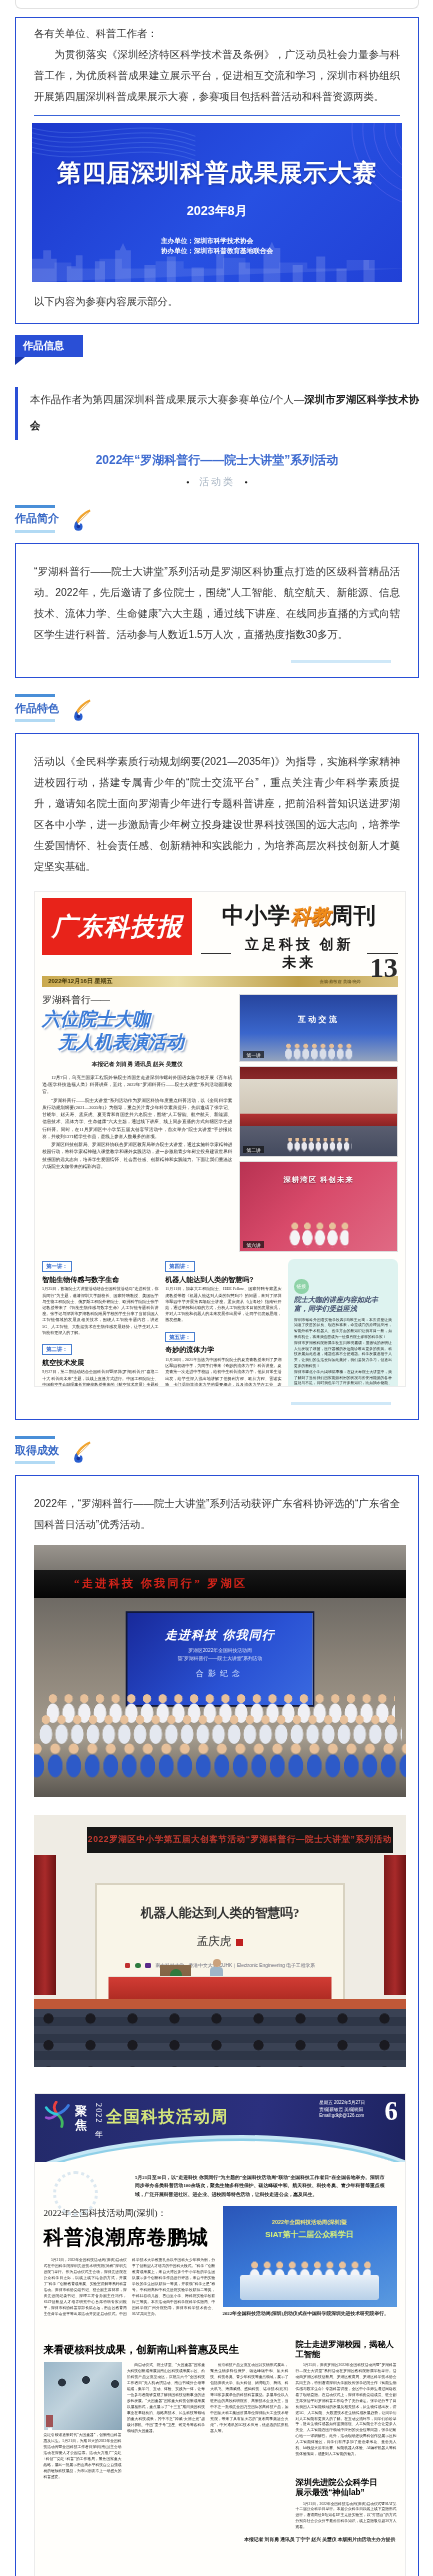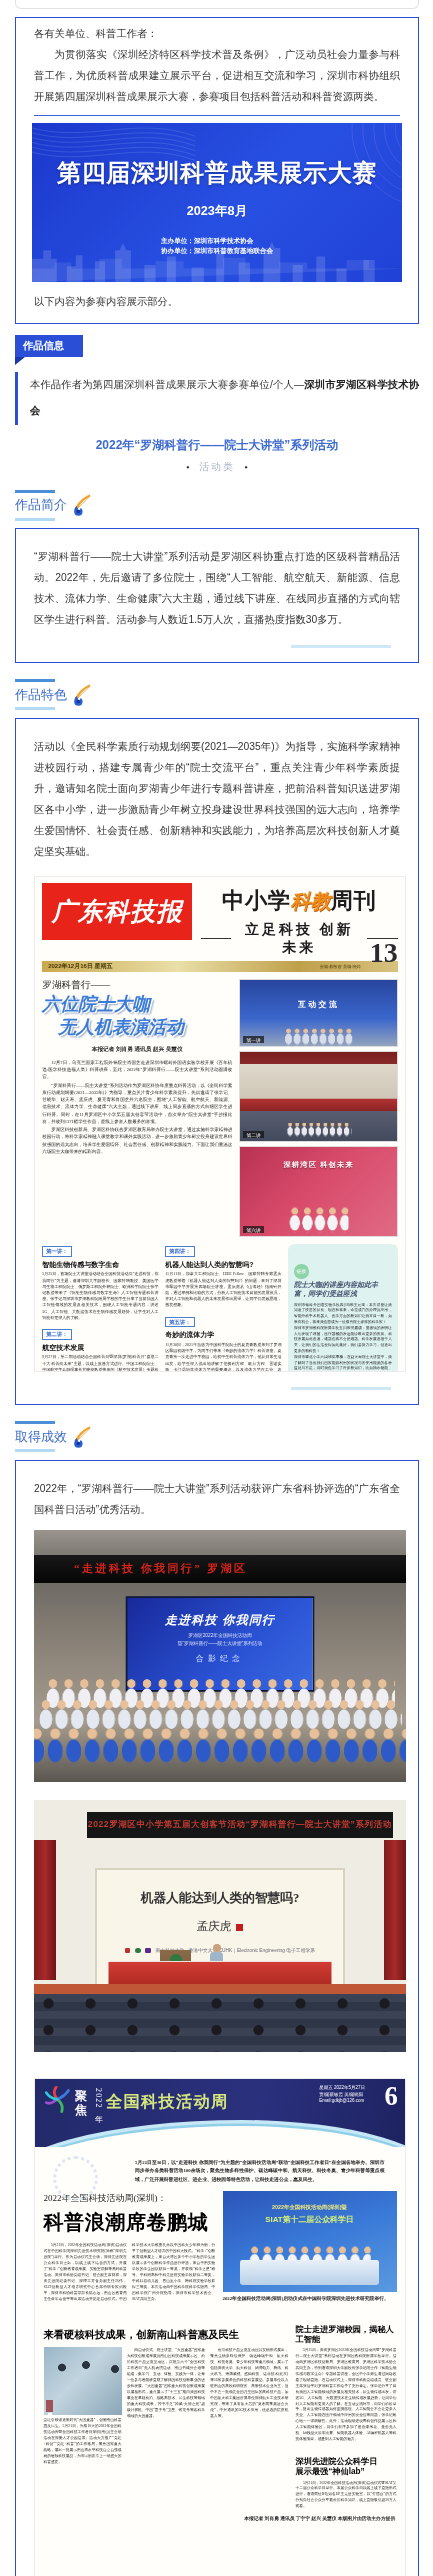--- a/index.html
+++ b/index.html
@@ -17,30 +17,30 @@
   .banner{position:relative;height:159px;margin:0 -2.4px;background:linear-gradient(135deg,#1c38cc,#2750e2 55%,#2141d6);overflow:hidden;color:#fff;}
   .banner svg.deco-svg{position:absolute;left:0;top:0;}
   .banner-title{position:relative;text-align:center;font-size:24px;font-weight:bold;letter-spacing:0.6px;margin-top:34px;text-shadow:0 1.2px 2.4px rgba(0,0,30,.35);}
   .banner-date{position:relative;text-align:center;font-size:12.7px;margin-top:14.5px;font-weight:bold;}
   .banner-orgs{position:relative;display:table;margin:15.7px auto 0;font-size:6.6px;line-height:10.3px;font-weight:bold;text-align:left;}
   .skyline{position:absolute;bottom:0;left:0;width:100%;}
   .closing{margin-top:9.7px;}
   
   .sec-label{display:inline-block;background:#2a4fd6;color:#fff;font-size:10.3px;font-weight:bold;padding:3.6px 19.3px 3.6px 7.9px;margin-top:11px;}
   .fold{width:0;height:0;border-top:8.5px solid #1a38ae;border-right:10.3px solid transparent;}
-  .author{border-left:3.6px solid #2a4fd6;padding-left:12px;margin:7px 0 0;font-size:10.3px;line-height:26.6px;text-align:justify;}
+  .author{border-left:3.6px solid #2a4fd6;padding-left:12px;margin:22px 0 0;font-size:10.3px;line-height:26.6px;text-align:justify;}
   .author .bold{font-weight:bold;color:#222;}
   .work-title{text-align:center;color:#3e6bd0;font-size:12px;font-weight:600;margin-top:12px;}
   .cat{display:flex;align-items:center;justify-content:center;gap:9.7px;margin-top:6px;}
   .cat .dot{color:#222;font-size:5.4px;}
   .cat .txt{color:#a9b6c4;font-size:10px;letter-spacing:1.8px;}
   
   .sec-head{position:relative;margin:15.7px 0 4.8px;height:34px;}
   .sec-head .bar-t{width:40px;height:3px;background:#4a8fd8;}
-  .sec-head .hh{margin:3.6px 0;font-size:13px;color:#3a6ac6;font-weight:normal;}
+  .sec-head .hh{margin:3.6px 0;font-size:11px;color:#3a6ac6;font-weight:bold;}
   .sec-head .bar-b{width:40px;height:3px;background:#b2daf4;}
   .sec-head .quill{position:absolute;left:56px;top:4.8px;}
   .box-body{padding:17px 18px 11px;}
   .deco{width:100px;height:3px;background:#cfe8f8;margin:14.5px 9px 3.6px auto;}
   
   .np{margin:14.5px auto 0;width:370px;border:0.6px solid #ececec;background:#fffefb;color:#1d1d1d;font-family:"Liberation Serif",serif;overflow:hidden;position:relative;}
   
   .np1{height:494px;}
   .np1-head{display:flex;gap:8.5px;padding:6px 7.2px 0;}
   .np1-brand{background:#e8231a;width:150px;height:57px;display:flex;align-items:center;justify-content:center;color:#fff;font-size:25px;font-weight:bold;font-style:italic;letter-spacing:1.2px;}
@@ -143,21 +143,21 @@
   .np2-main{flex:1;min-width:0;}
   .np2-midh{font-size:10.3px;font-weight:900;font-family:"Liberation Sans",sans-serif;margin:3.6px 0 4.2px;color:#000;}
   .np2-cols3{display:flex;gap:5.4px;}
   .np2-cols3 .c{flex:1;min-width:0;font-size:3.7px;line-height:6px;text-align:justify;text-indent:2em;}
   .exh{width:100%;height:68px;background:linear-gradient(135deg,#9ab6c8,#c2d4de 45%,#8aa6b8);position:relative;margin-bottom:2.4px;
     background-image:radial-gradient(circle 4.2px at 18px 20.5px,#2a3440 3.6px,transparent 4.2px),radial-gradient(circle 4.2px at 42px 18px,#2a3440 3.6px,transparent 4.2px),radial-gradient(circle 4.2px at 71px 22px,#2a3440 3.6px,transparent 4.2px),linear-gradient(135deg,#9ab6c8,#c2d4de 45%,#8aa6b8);}
   .exh .vt{position:absolute;left:2.4px;bottom:2.4px;writing-mode:vertical-rl;font-size:4.2px;color:#fff;background:rgba(150,40,40,.75);padding:1.8px 0.6px;font-family:"Liberation Sans",sans-serif;}
   .np2-right{width:101px;flex:none;}
   .rh{font-size:8.2px;font-weight:900;font-family:"Liberation Sans",sans-serif;line-height:10.3px;margin:0 0 3px;color:#000;}
   .rb{font-size:3.7px;line-height:5.9px;text-align:justify;text-indent:2em;margin:0;}
-  .rh2{margin-top:14px;}
+  .rh2{margin-top:20px;}
   .np2-credit{text-align:right;font-size:4.8px;font-weight:bold;padding:4.8px 9.7px 0;}
 </style>
 </head>
 <body>
 
 <svg width="0" height="0" style="position:absolute">
   <defs>
     <g id="quill-icon">
       <path d="M30,1 C19,5 8,15 5,27 l3,2 C12,17 21,8 31,4 Z" fill="#f0a430"></path>
       <path d="M6,27 C14,20 22,12 29,5" stroke="#d88a18" stroke-width="1" fill="none"></path>

